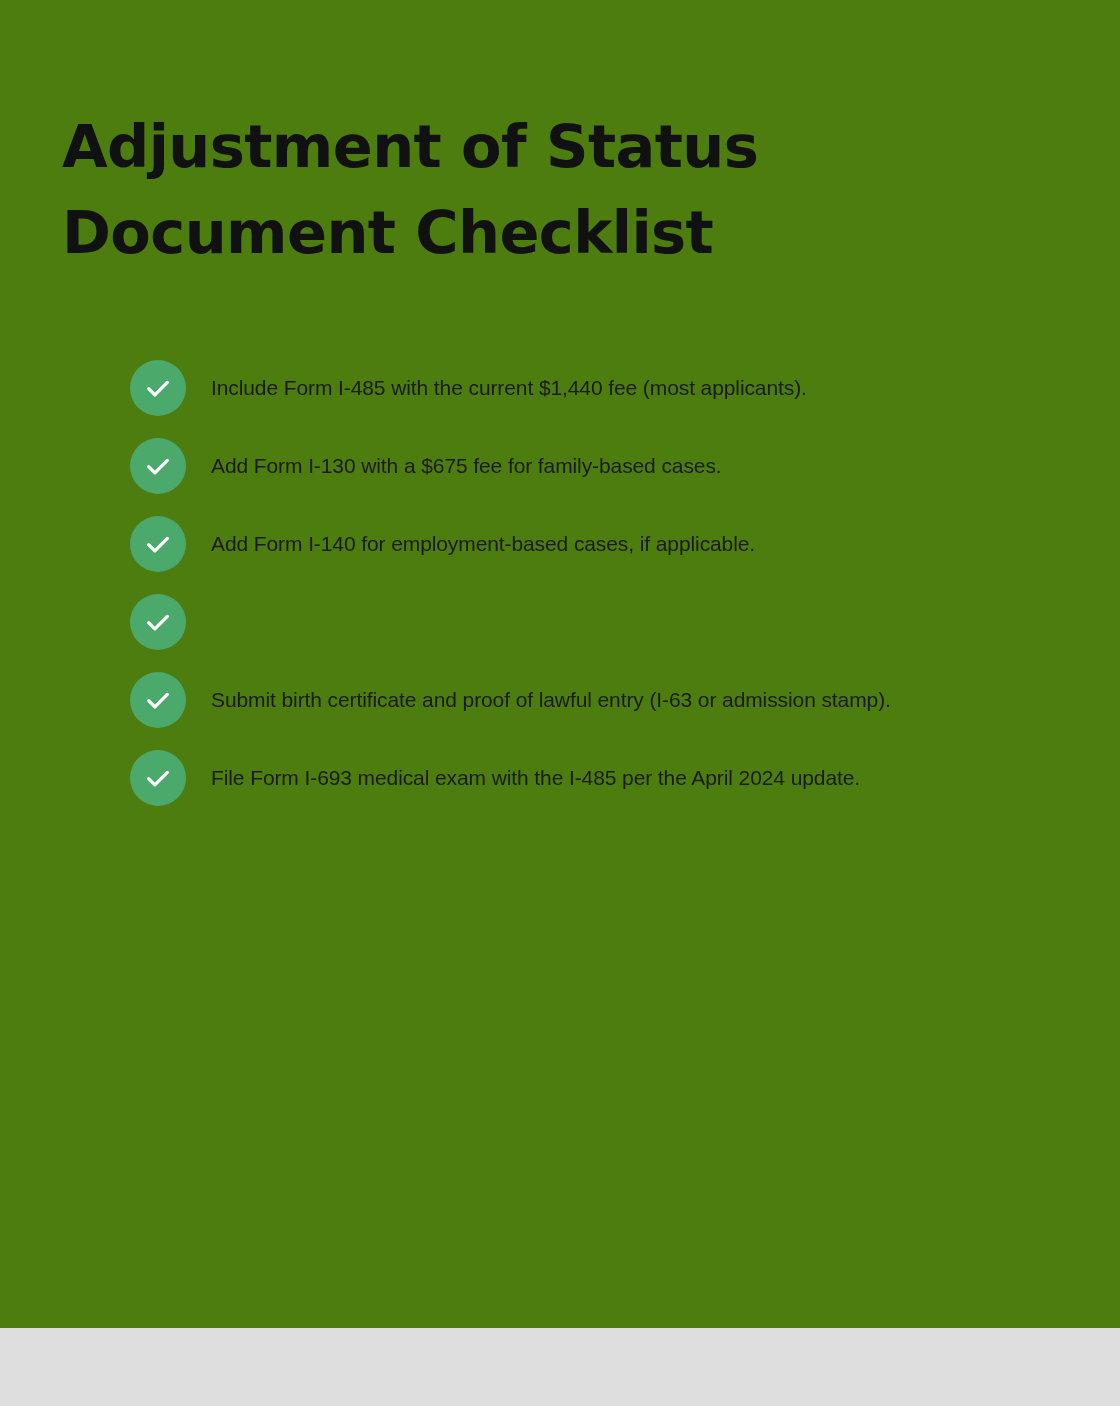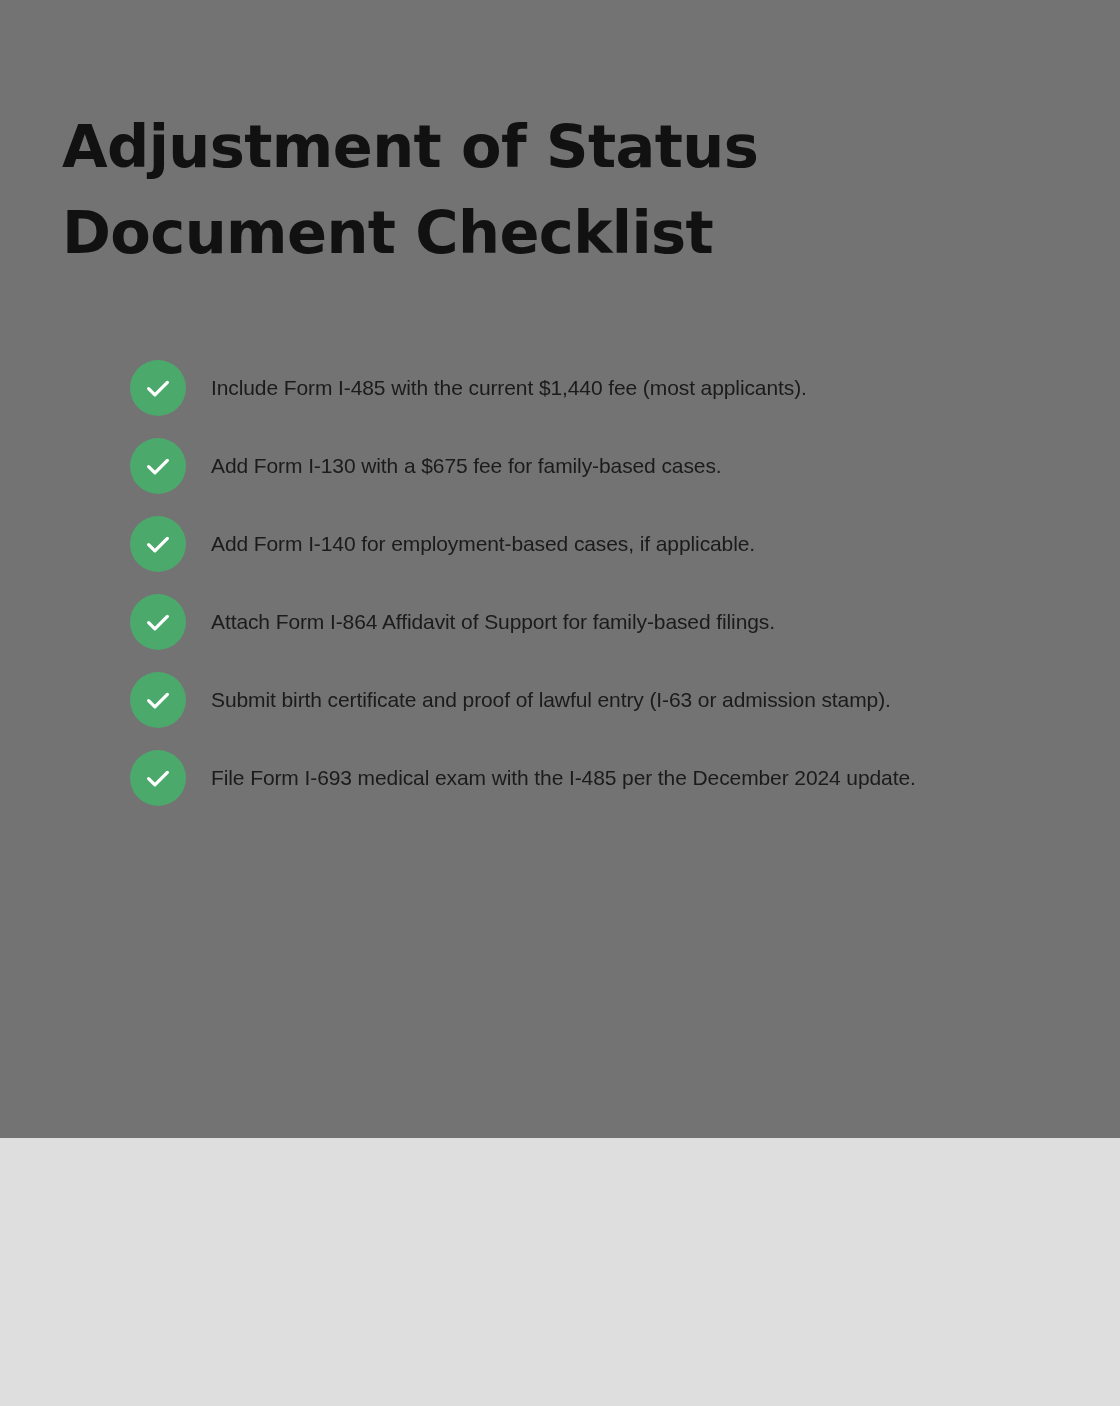--- a/index.html
+++ b/index.html
@@ -11,22 +11,22 @@
     width: 1120px;
     height: 1406px;
     background: #dedede;
     font-family: "Liberation Sans", "DejaVu Sans", sans-serif;
     -webkit-font-smoothing: antialiased;
     overflow: hidden;
   }
   .page {
     position: relative;
     width: 1120px;
-    height: 1138px;
-    background: #737373;
+    height: 1328px;
+    background: #4d7c0f;
     box-sizing: border-box;
     padding: 2px;
   }
   .title {
     position: absolute;
     left: 62px;
     top: 104px;
     width: 900px;
     margin: 0;
     font-family: "DejaVu Sans", "Liberation Sans", sans-serif;
@@ -123,37 +123,36 @@
       </span>
       <span class="item-text">Add Form I-140 for employment-based cases, if applicable.</span>
     </li>
 
     <li class="item two-line">
       <span class="check-badge">
         <svg viewBox="0 0 24 24" fill="none" stroke="#ffffff" stroke-width="2.6" stroke-linecap="round" stroke-linejoin="round" aria-hidden="true">
           <polyline points="4.5,12.5 9.5,17.5 19.5,7.5"></polyline>
         </svg>
       </span>
-      <span class="item-text">Attach Form I-864 Affidavit of Support for family-based filings.</span>
     </li>
 
 
     <li class="item two-line">
       <span class="check-badge">
         <svg viewBox="0 0 24 24" fill="none" stroke="#ffffff" stroke-width="2.6" stroke-linecap="round" stroke-linejoin="round" aria-hidden="true">
           <polyline points="4.5,12.5 9.5,17.5 19.5,7.5"></polyline>
         </svg>
       </span>
       <span class="item-text">Submit birth certificate and proof of lawful entry (I-63 or admission stamp).</span>
     </li>
 
 
     <li class="item two-line">
       <span class="check-badge">
         <svg viewBox="0 0 24 24" fill="none" stroke="#ffffff" stroke-width="2.6" stroke-linecap="round" stroke-linejoin="round" aria-hidden="true">
           <polyline points="4.5,12.5 9.5,17.5 19.5,7.5"></polyline>
         </svg>
       </span>
-      <span class="item-text">File Form I-693 medical exam with the I-485 per the December 2024 update.</span>
+      <span class="item-text">File Form I-693 medical exam with the I-485 per the April 2024 update.</span>
     </li>
 
   </ul>
 </div>
 
 </body></html>

